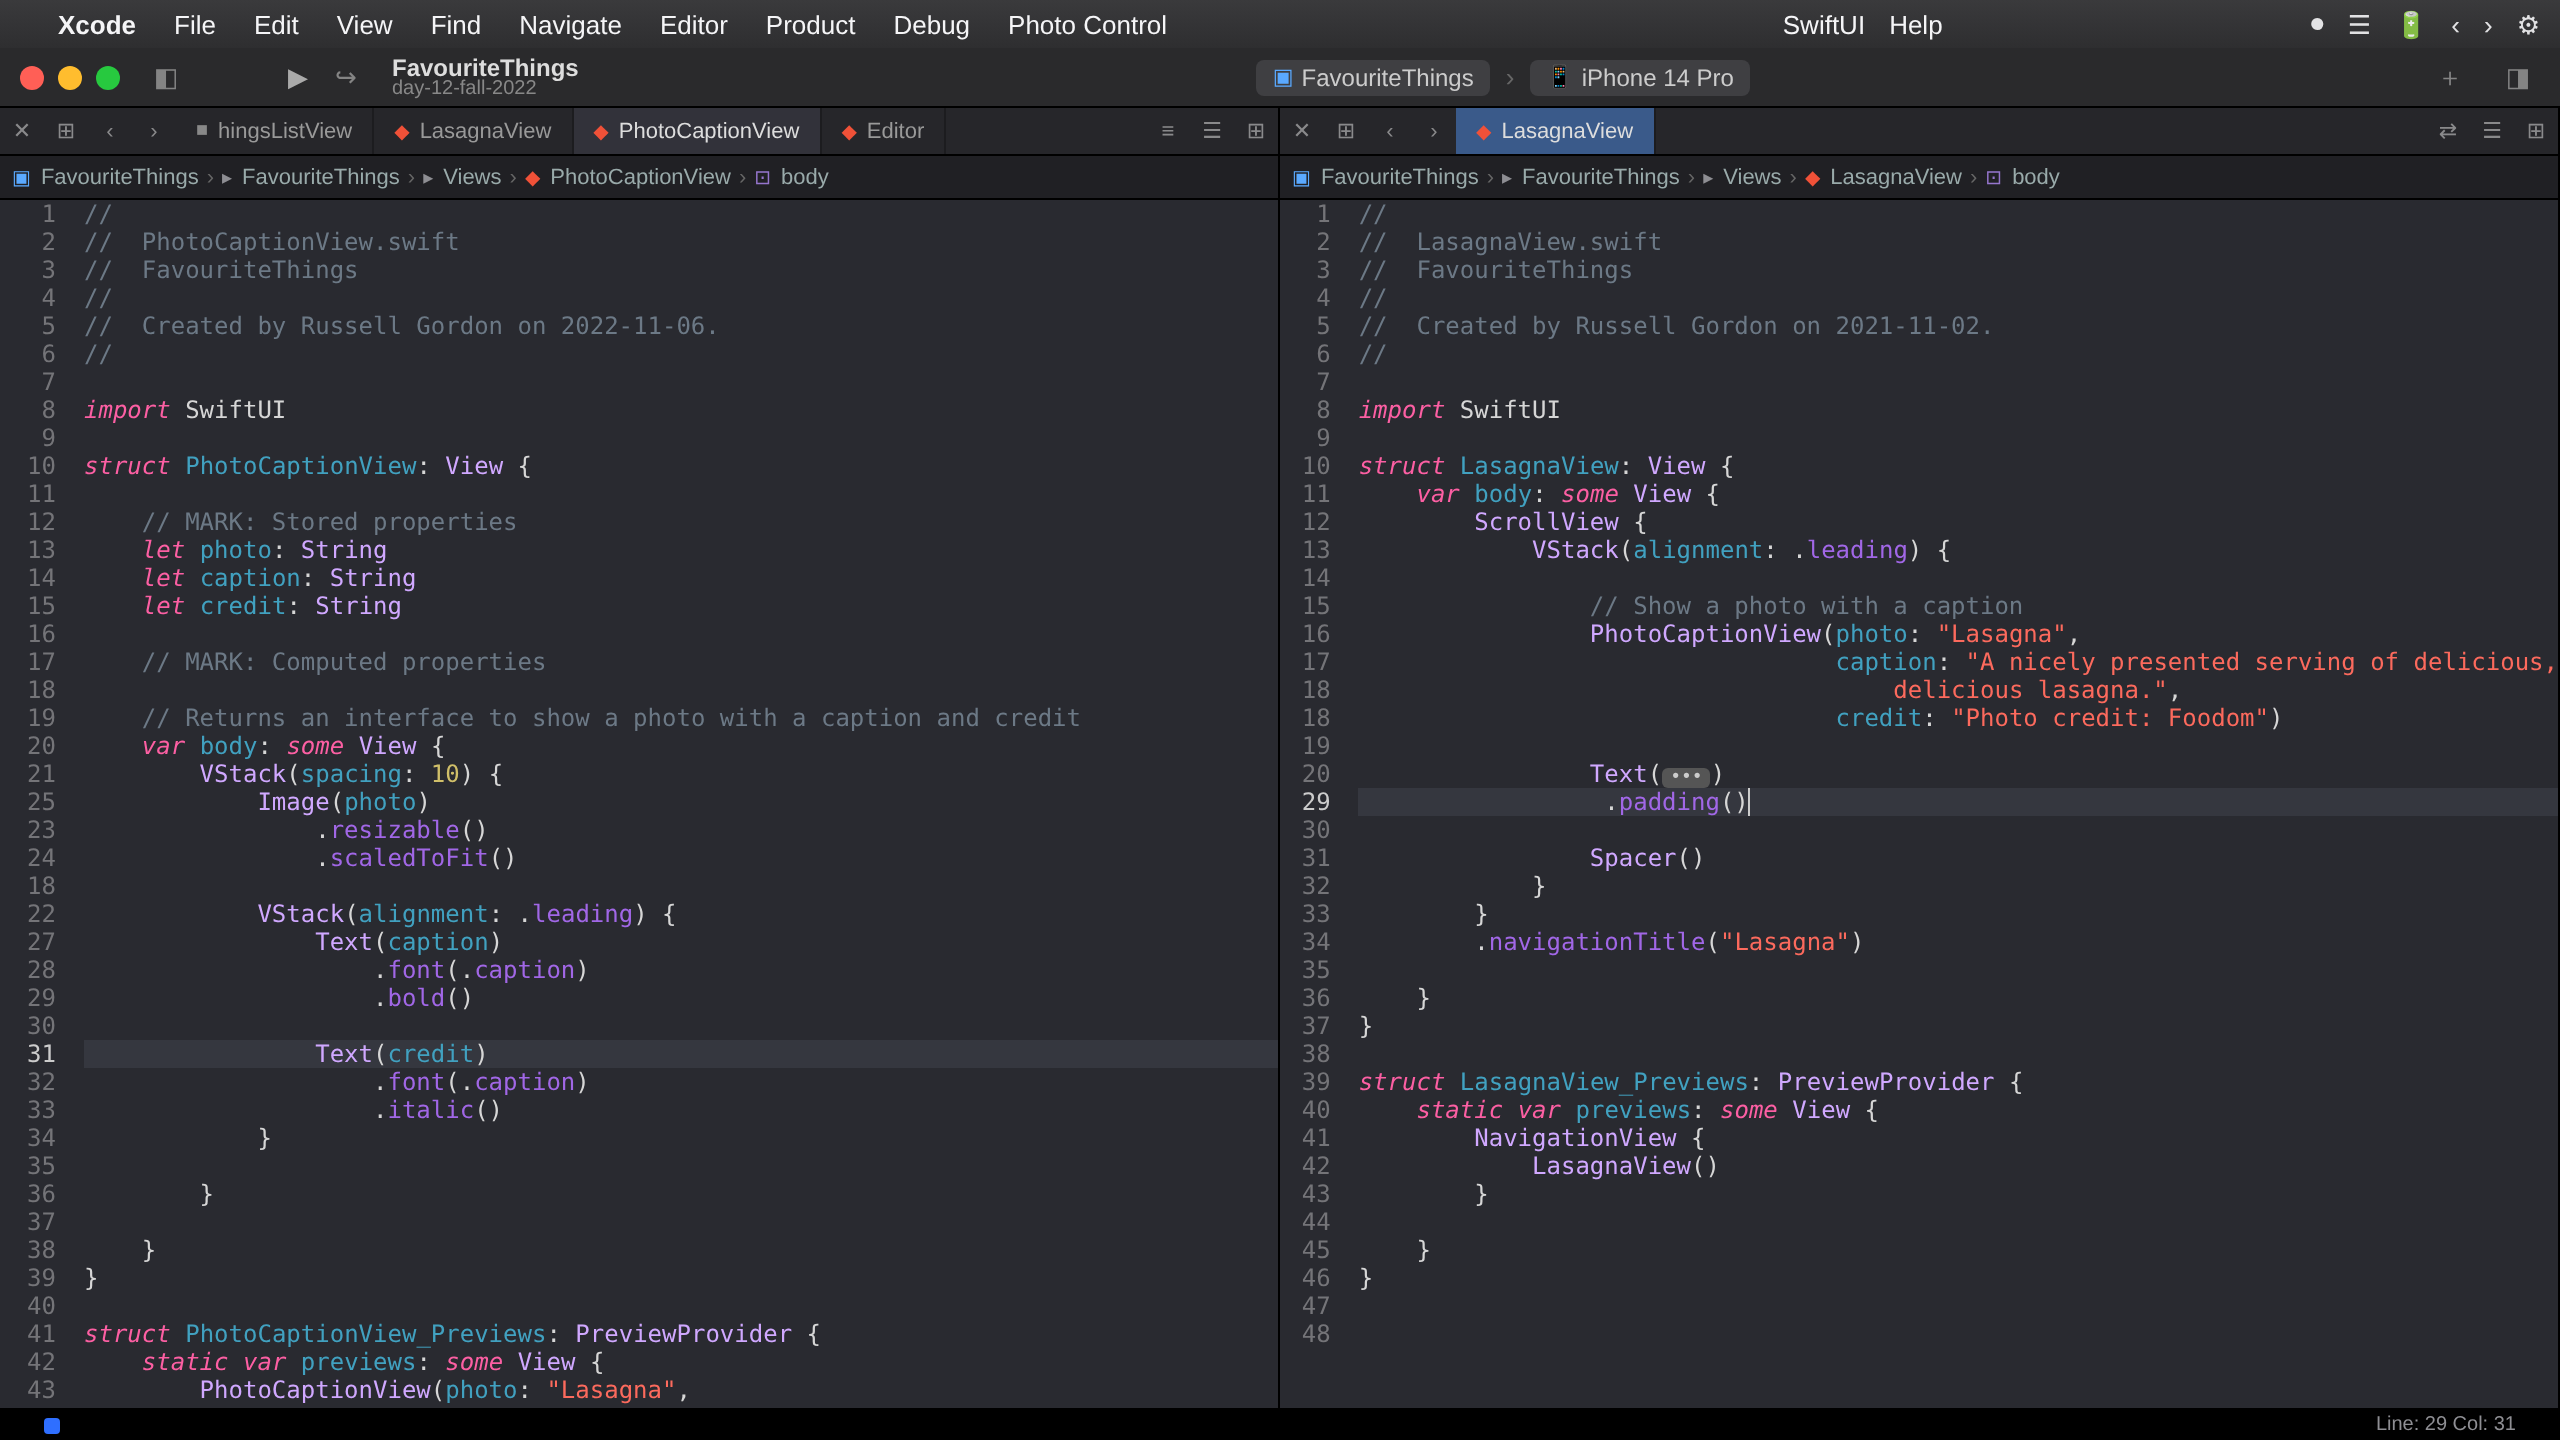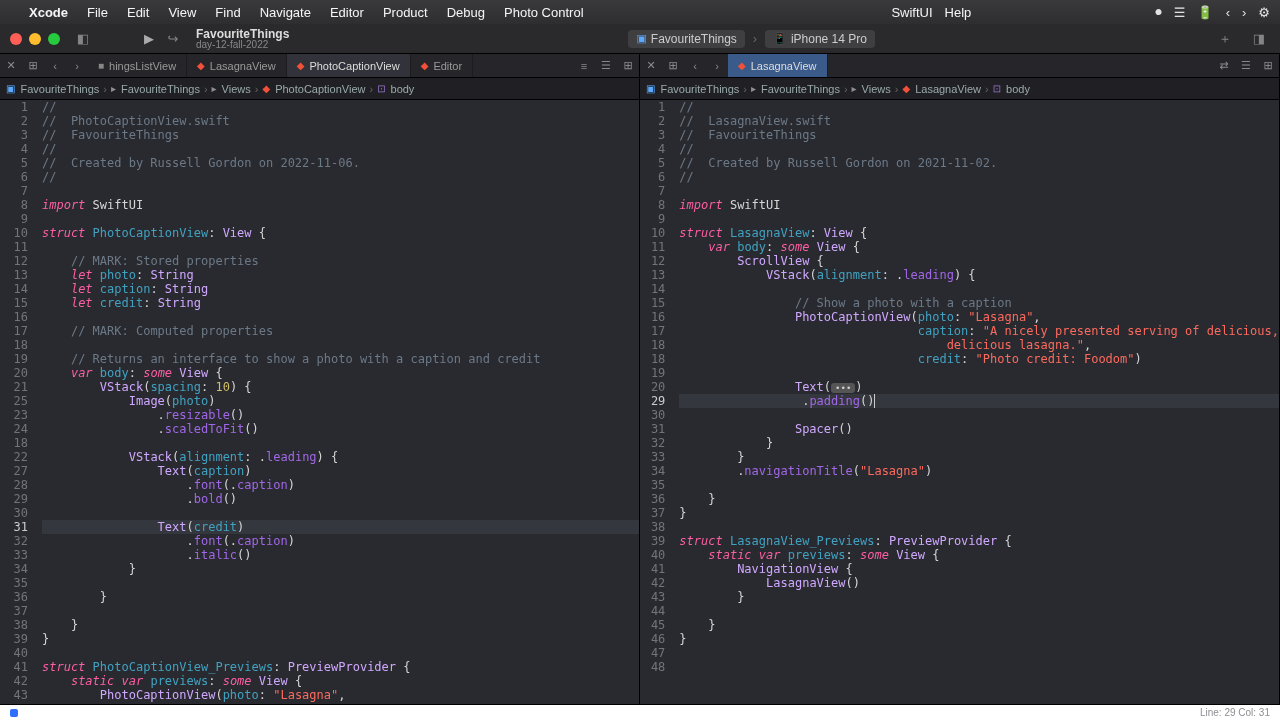--- a/index.html
+++ b/index.html
@@ -107,23 +107,23 @@
   .typ { color: #d0a8ff; }   
   .id  { color: #41a1c0; }   
   .str { color: #fc6a5d; }   
   .cmt { color: #6c7986; }   
   .num { color: #d0bf69; }   
   .fn  { color: #a167e6; }
   .fold{ background:#555; color:#ccc; border-radius:3px; font-size:9px; padding:0 4px;}
 
   
   .statusbar {
-    height: 16px; background: #ffffff; border-top: 1px solid #000;
+    height: 16px; background: #000000; border-top: 1px solid #000;
     display: flex; align-items: center; justify-content: space-between;
-    font-size: 10px; color: #8e8e93; padding: 0 10px;
+    font-size: 10px; color: #8e8e93; padding: 0 22px;
   }
   .statusbar .led { width: 8px; height: 8px; background: #2f6fff; border-radius: 2px; }
 </style>
 </head>
 <body>
 
 <div class="menubar">
   <div class="menubar-left">
     <span class="apple-logo"></span>
     <span class="menubar-item bold">Xcode</span>

